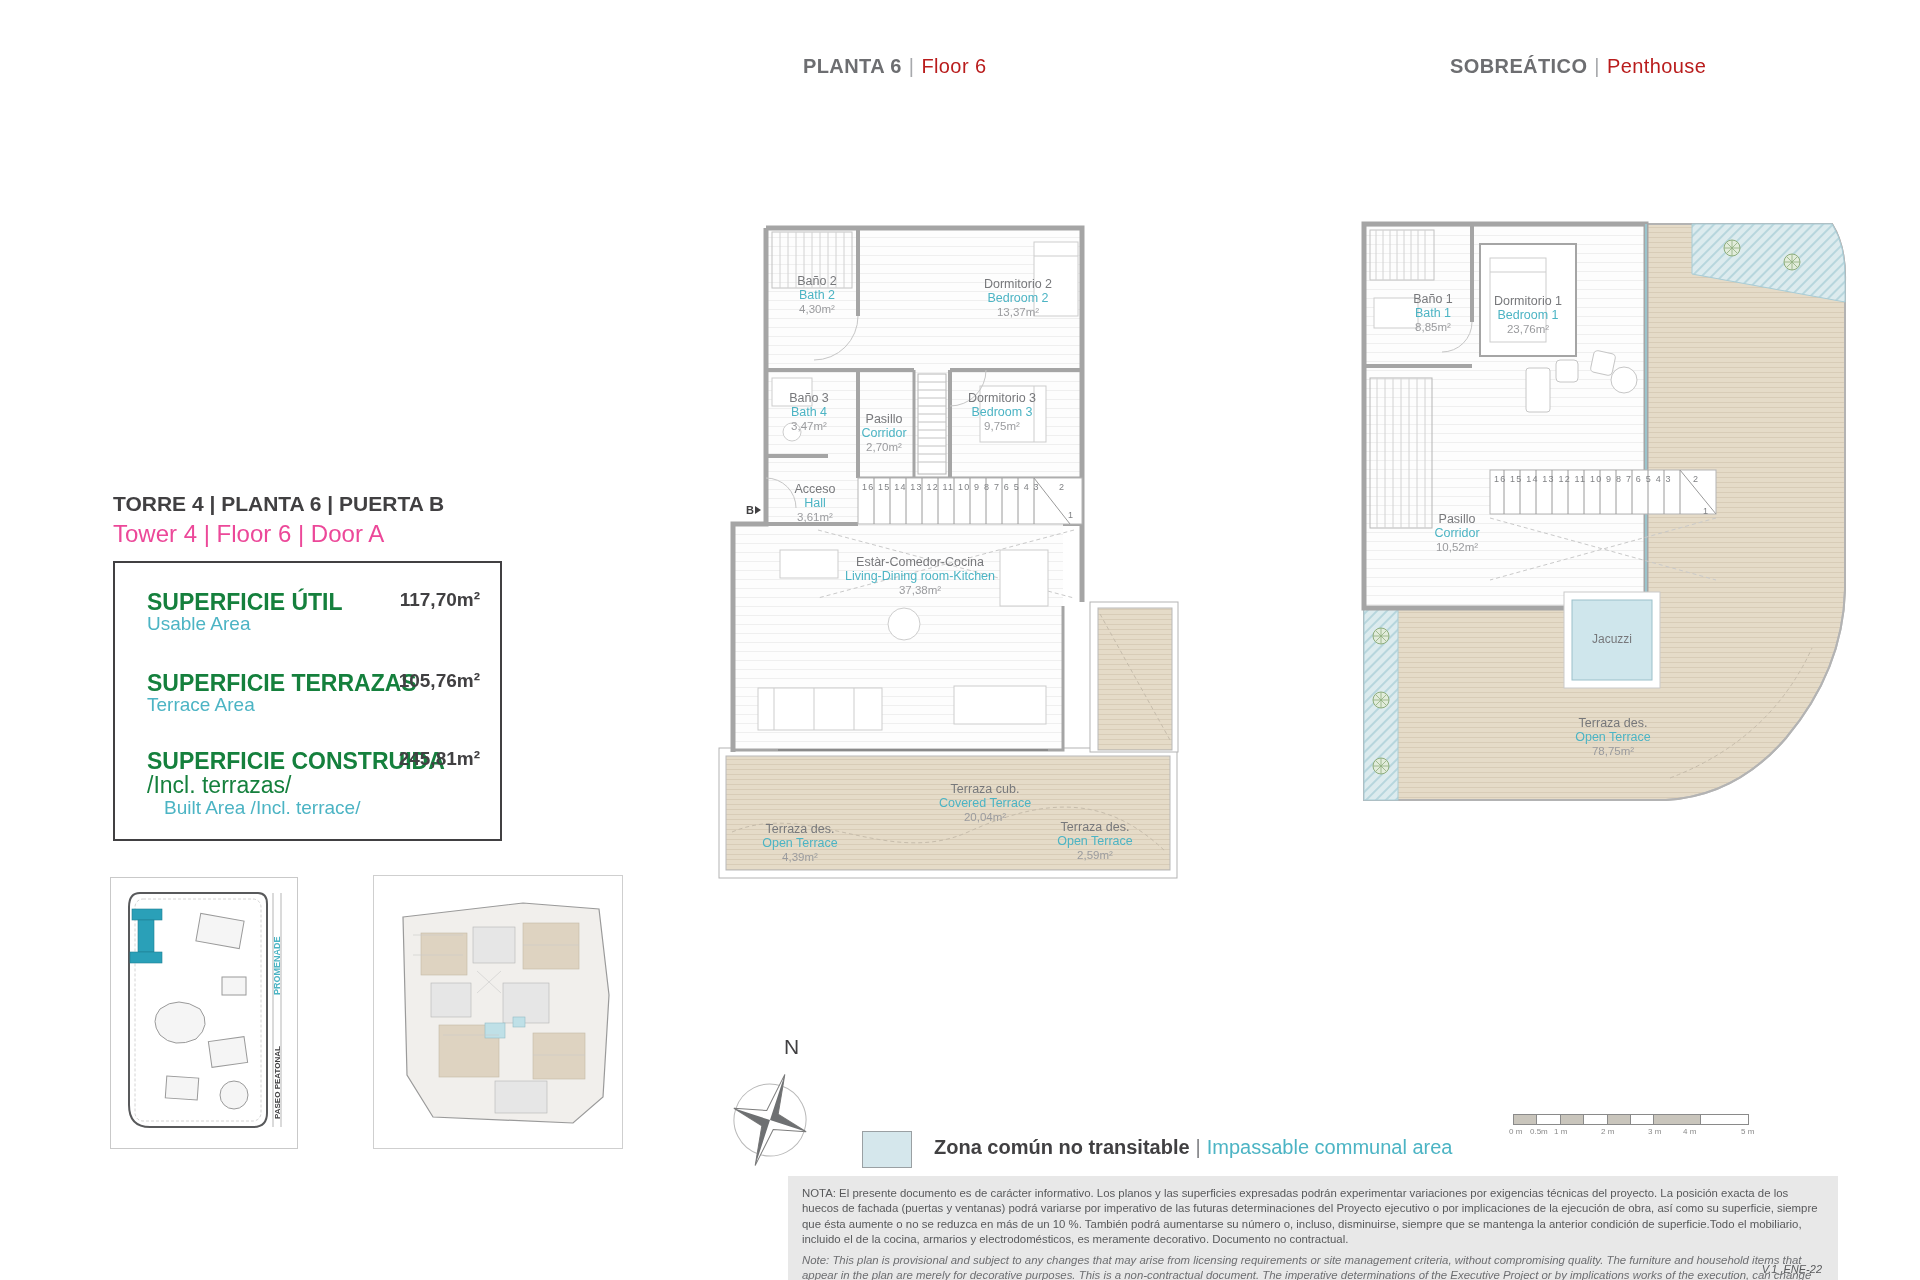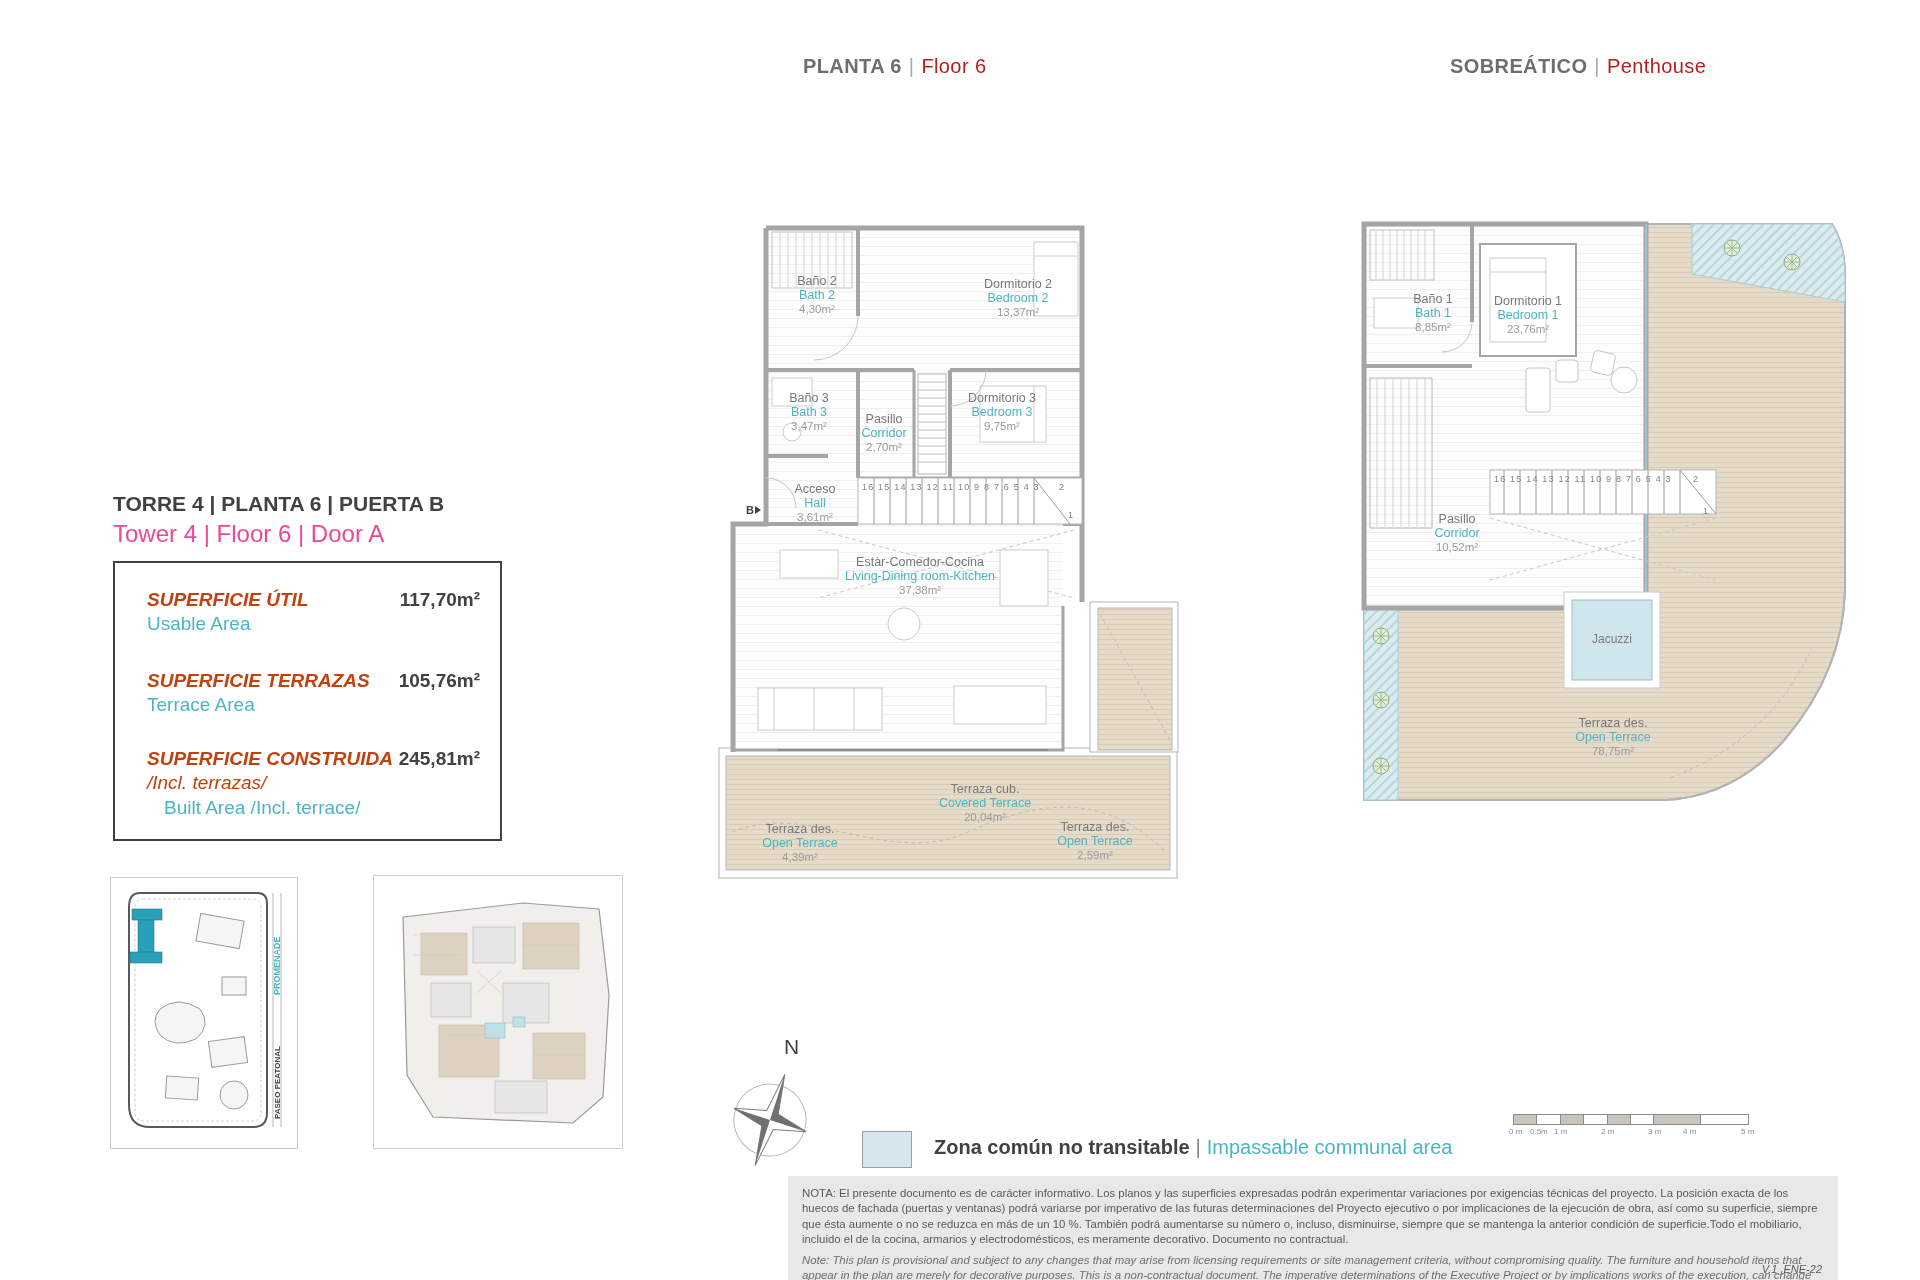--- a/index.html
+++ b/index.html
@@ -5,21 +5,21 @@
   html,body{margin:0;padding:0;background:#ffffff;}
   .sheet{position:relative;width:1920px;height:1280px;background:#fff;overflow:hidden;
          font-family:"Liberation Sans", sans-serif;color:#414042;}
   .abs{position:absolute;}
   .title{font-size:20px;color:#6d6e71;letter-spacing:.4px;white-space:nowrap;font-weight:600;}
   .title .sep{color:#a7a9ac;padding:0 7px;font-weight:400;}
   .title .en{color:#b91c1c;font-weight:400;}
   .unit-es{font-size:21px;font-weight:700;color:#414042;white-space:nowrap;}
   .unit-en{font-size:24px;color:#ec4899;white-space:nowrap;}
   .areabox{border:2px solid #414042;background:#fff;}
-  .box-label{font-size:19px;font-weight:700;color:#c2410c;white-space:nowrap;font-style:italic;}
+  .box-label{font-size:23px;font-weight:700;color:#15803d;white-space:nowrap;}
   .box-value{font-size:19px;font-weight:700;color:#414042;white-space:nowrap;}
   .box-en{font-size:19px;color:#4cb4c4;white-space:nowrap;}
   .rlabel{position:absolute;transform:translate(-50%,-50%);text-align:center;line-height:1.15;
           white-space:nowrap;font-size:12.5px;}
   .rlabel .es{color:#77787b;}
   .rlabel .en{color:#4cb4c4;}
   .rlabel .ar{color:#9a9b9e;font-size:11.5px;}
   .stairnums{position:absolute;font-size:9px;color:#808285;letter-spacing:1.2px;white-space:nowrap;}
   .stairnum-single{position:absolute;font-size:9px;color:#808285;}
   .entry-b{position:absolute;font-size:11px;font-weight:700;color:#414042;}
@@ -201,21 +201,21 @@
       <div class="en">Bath 2</div>
       <div class="ar">4,30m²</div>
     </div>
     <div class="rlabel" style="left:268px;top:78px;margin-left:32px;">
       <div class="es">Dormitorio 2</div>
       <div class="en">Bedroom 2</div>
       <div class="ar">13,37m²</div>
     </div>
     <div class="rlabel" style="left:91px;top:192px;">
       <div class="es">Baño 3</div>
-      <div class="en">Bath 3</div>
+      <div class="en">Bath 4</div>
       <div class="ar">3,47m²</div>
     </div>
     <div class="rlabel" style="left:166px;top:213px;">
       <div class="es">Pasillo</div>
       <div class="en">Corridor</div>
       <div class="ar">2,70m²</div>
     </div>
     <div class="rlabel" style="left:284px;top:192px;">
       <div class="es">Dormitorio 3</div>
       <div class="en">Bedroom 3</div>

